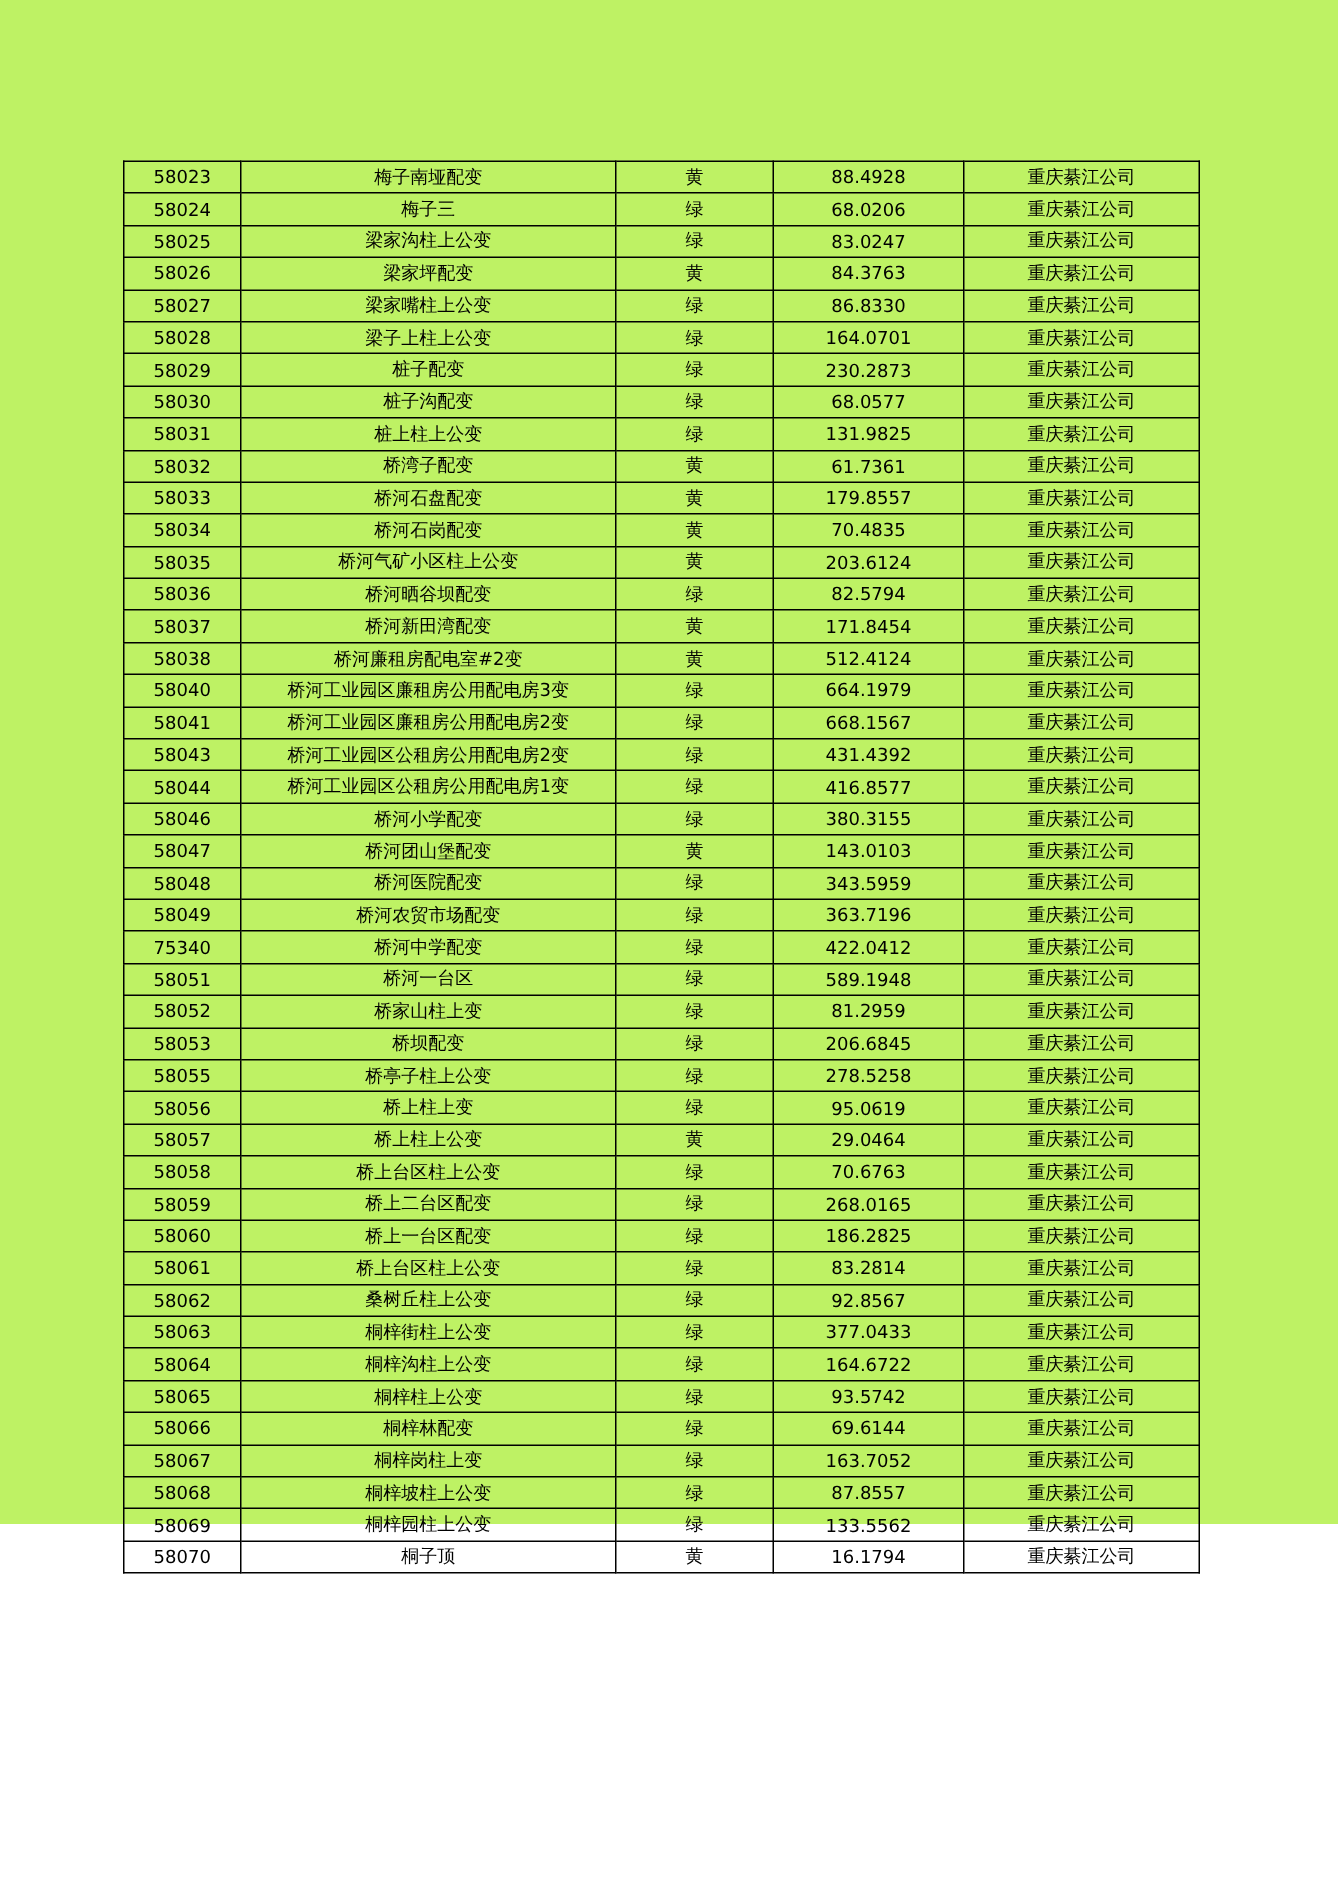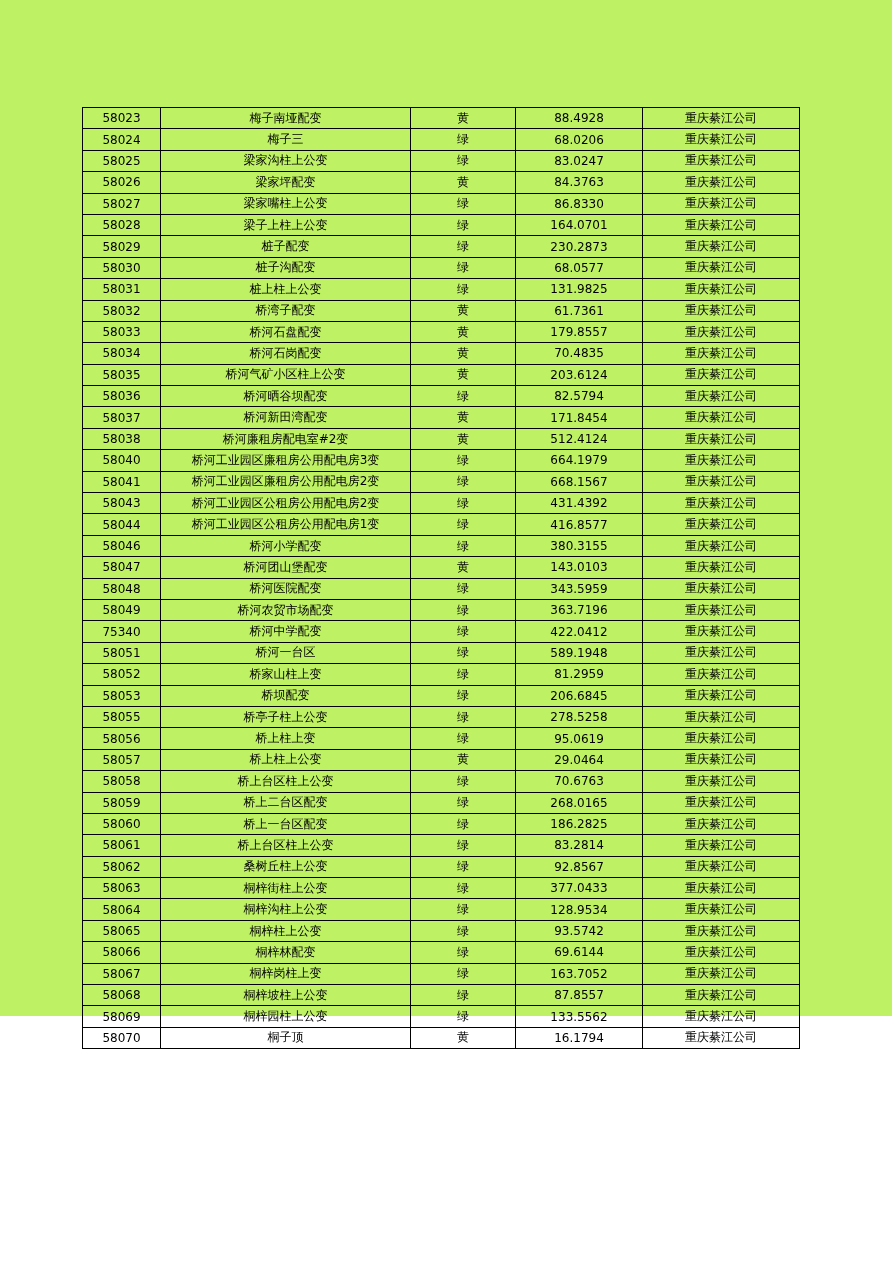--- a/index.html
+++ b/index.html
@@ -311,21 +311,21 @@
           <td>58063</td>
           <td>桐梓街柱上公变</td>
           <td>绿</td>
           <td>377.0433</td>
           <td>重庆綦江公司</td>
         </tr>
         <tr>
           <td>58064</td>
           <td>桐梓沟柱上公变</td>
           <td>绿</td>
-          <td>128.9534</td>
+          <td>164.6722</td>
           <td>重庆綦江公司</td>
         </tr>
         <tr>
           <td>58065</td>
           <td>桐梓柱上公变</td>
           <td>绿</td>
           <td>93.5742</td>
           <td>重庆綦江公司</td>
         </tr>
         <tr>

